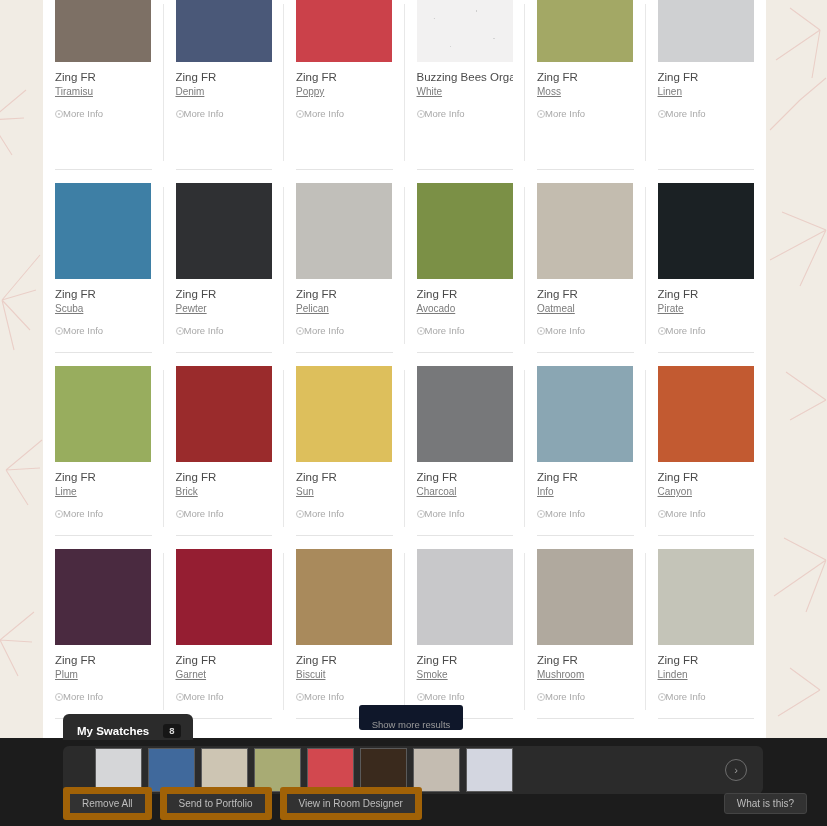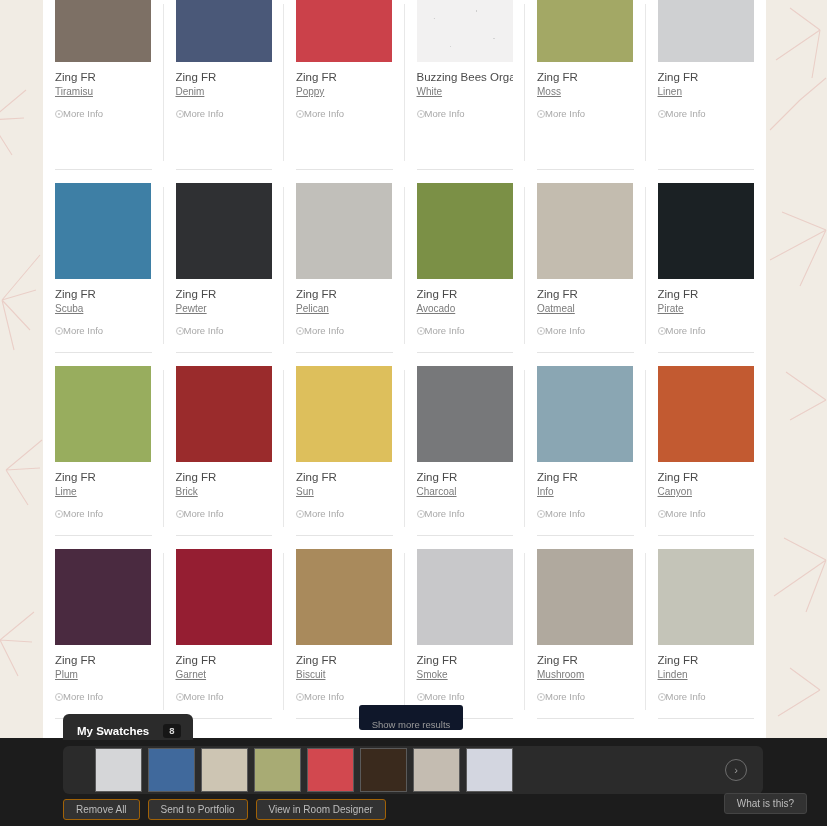--- a/index.html
+++ b/index.html
@@ -210,21 +210,21 @@
 
   #drawer-actions {
     position: absolute;
     left: 63px;
     bottom: 6px;
     display: flex;
     gap: 8px;
   }
   .drawer-btn {
     background: #323232;
-    border: 1px solid #a16207;
+    border: 7px solid #a16207;
     border-radius: 3px;
     color: #bdbdbd;
     font-size: 10px;
     padding: 3px 12px;
     line-height: 13px;
     white-space: nowrap;
   }
   #what-is-this {
     position: absolute;
     right: 20px;

